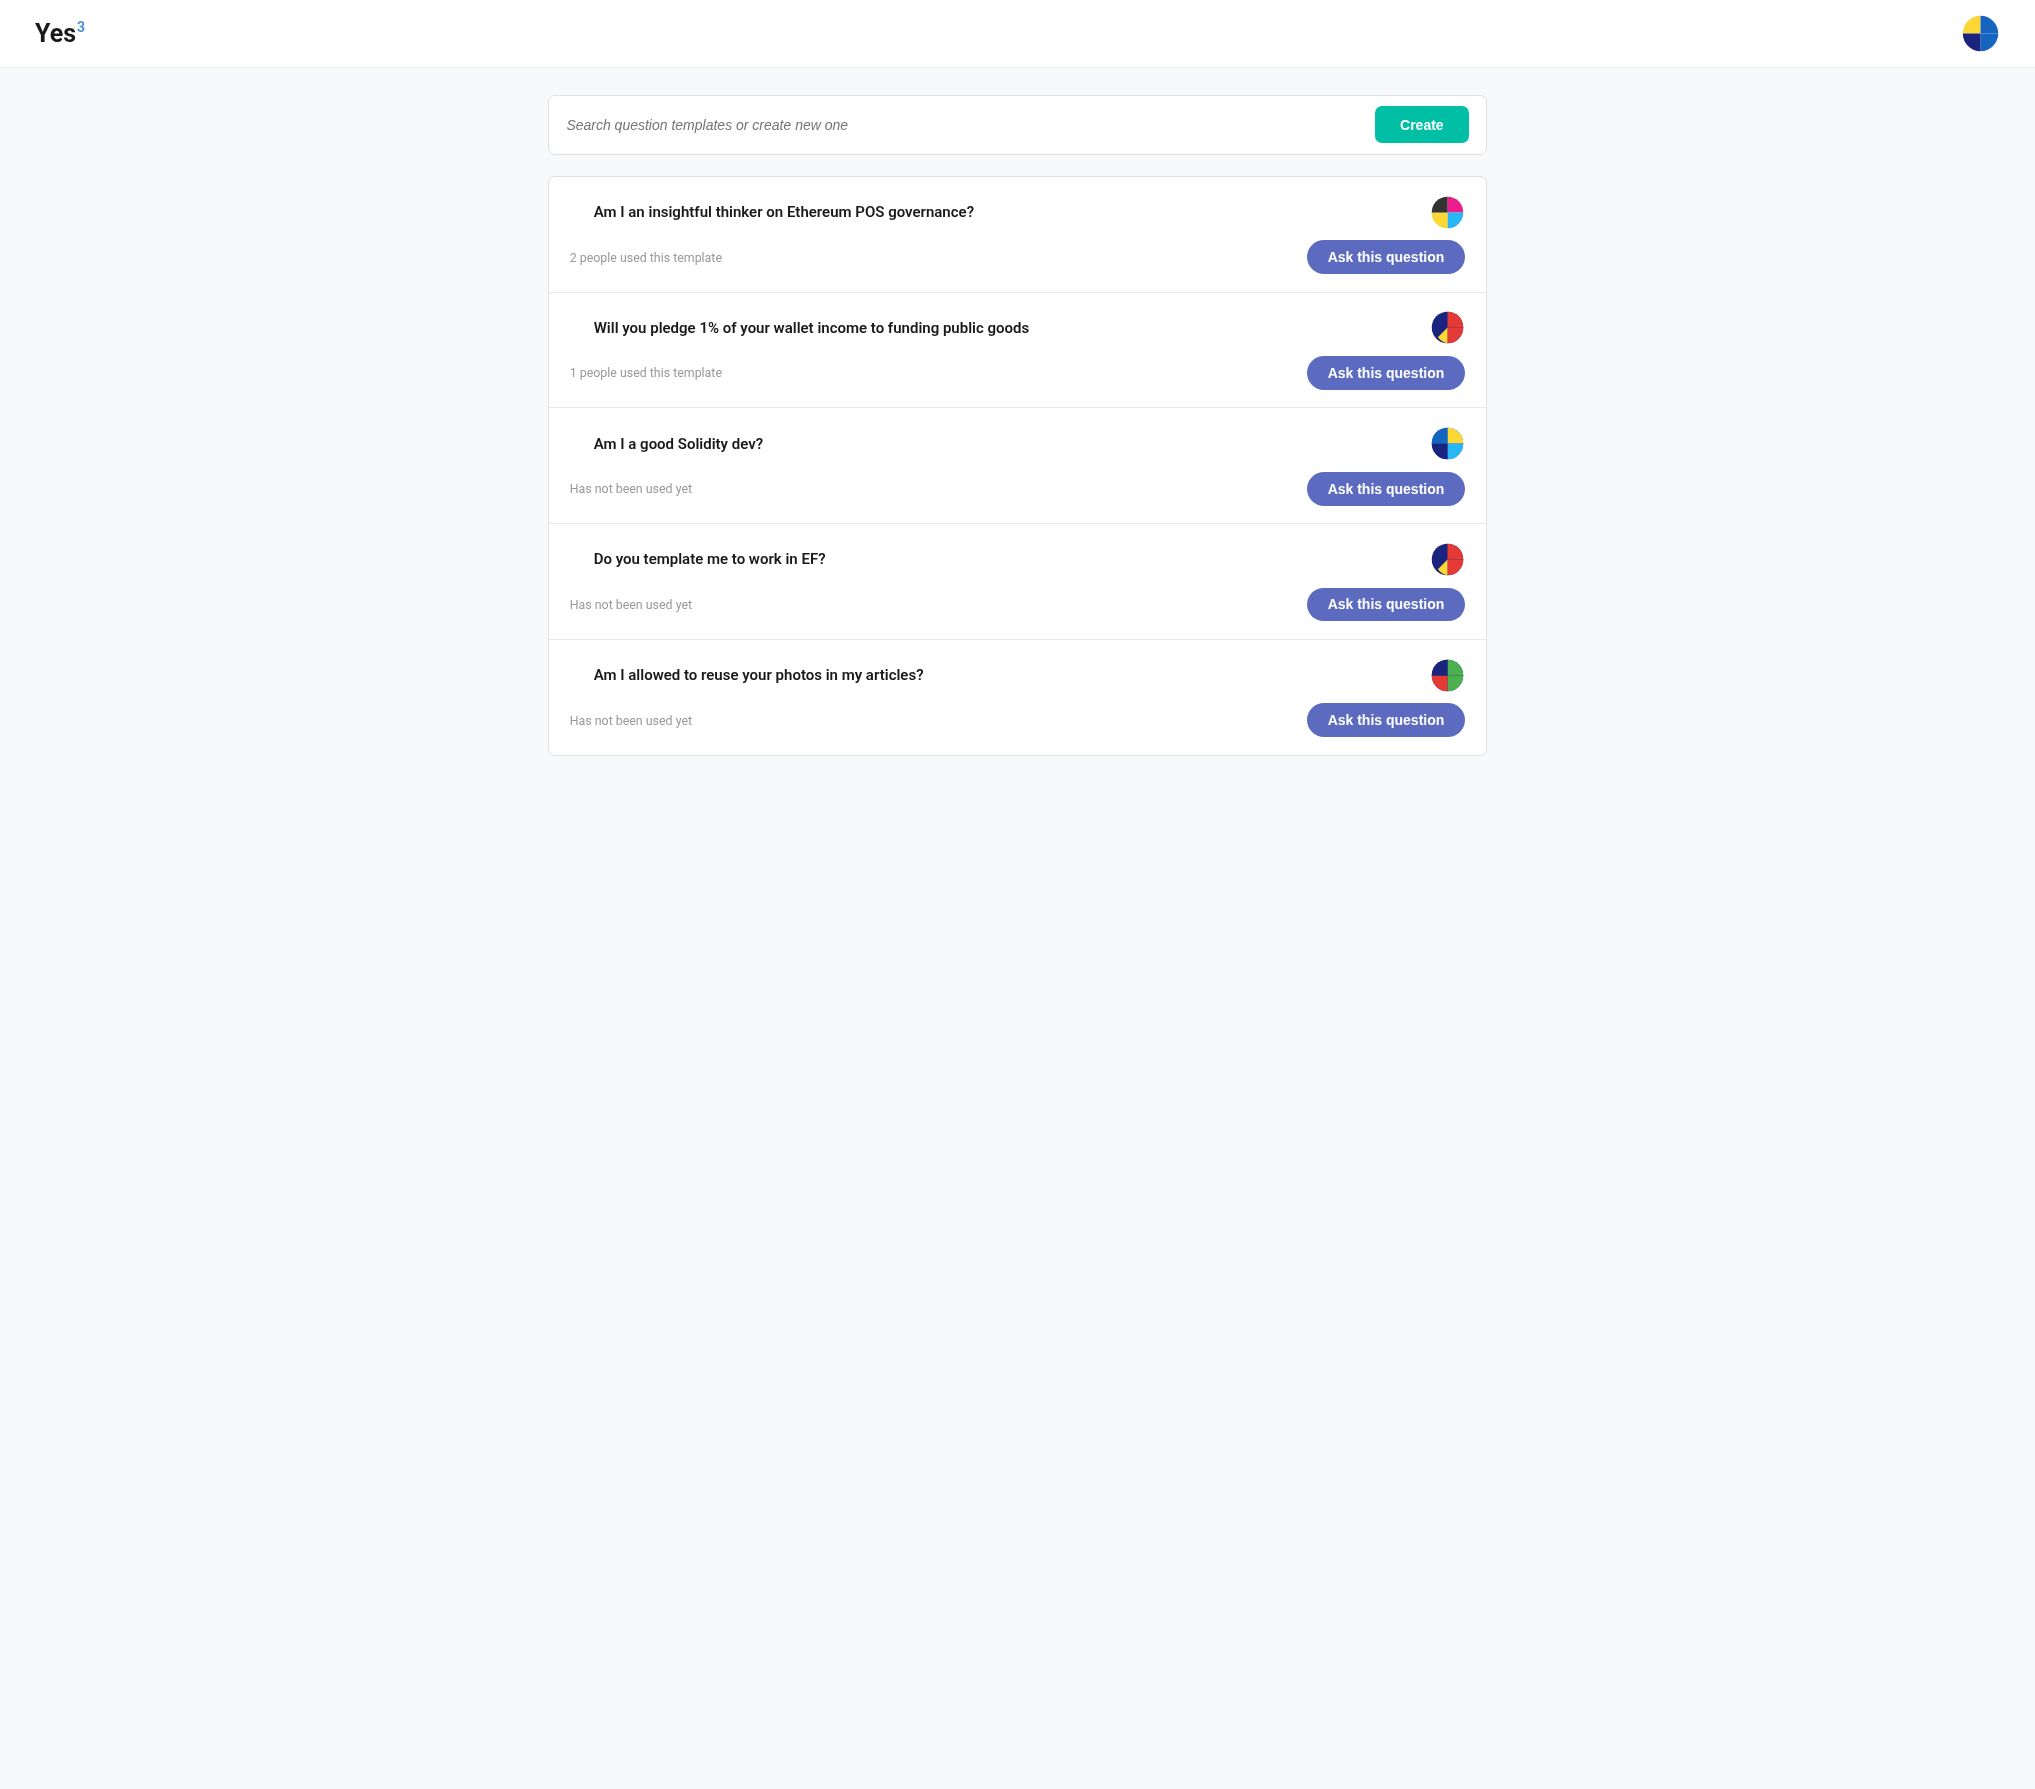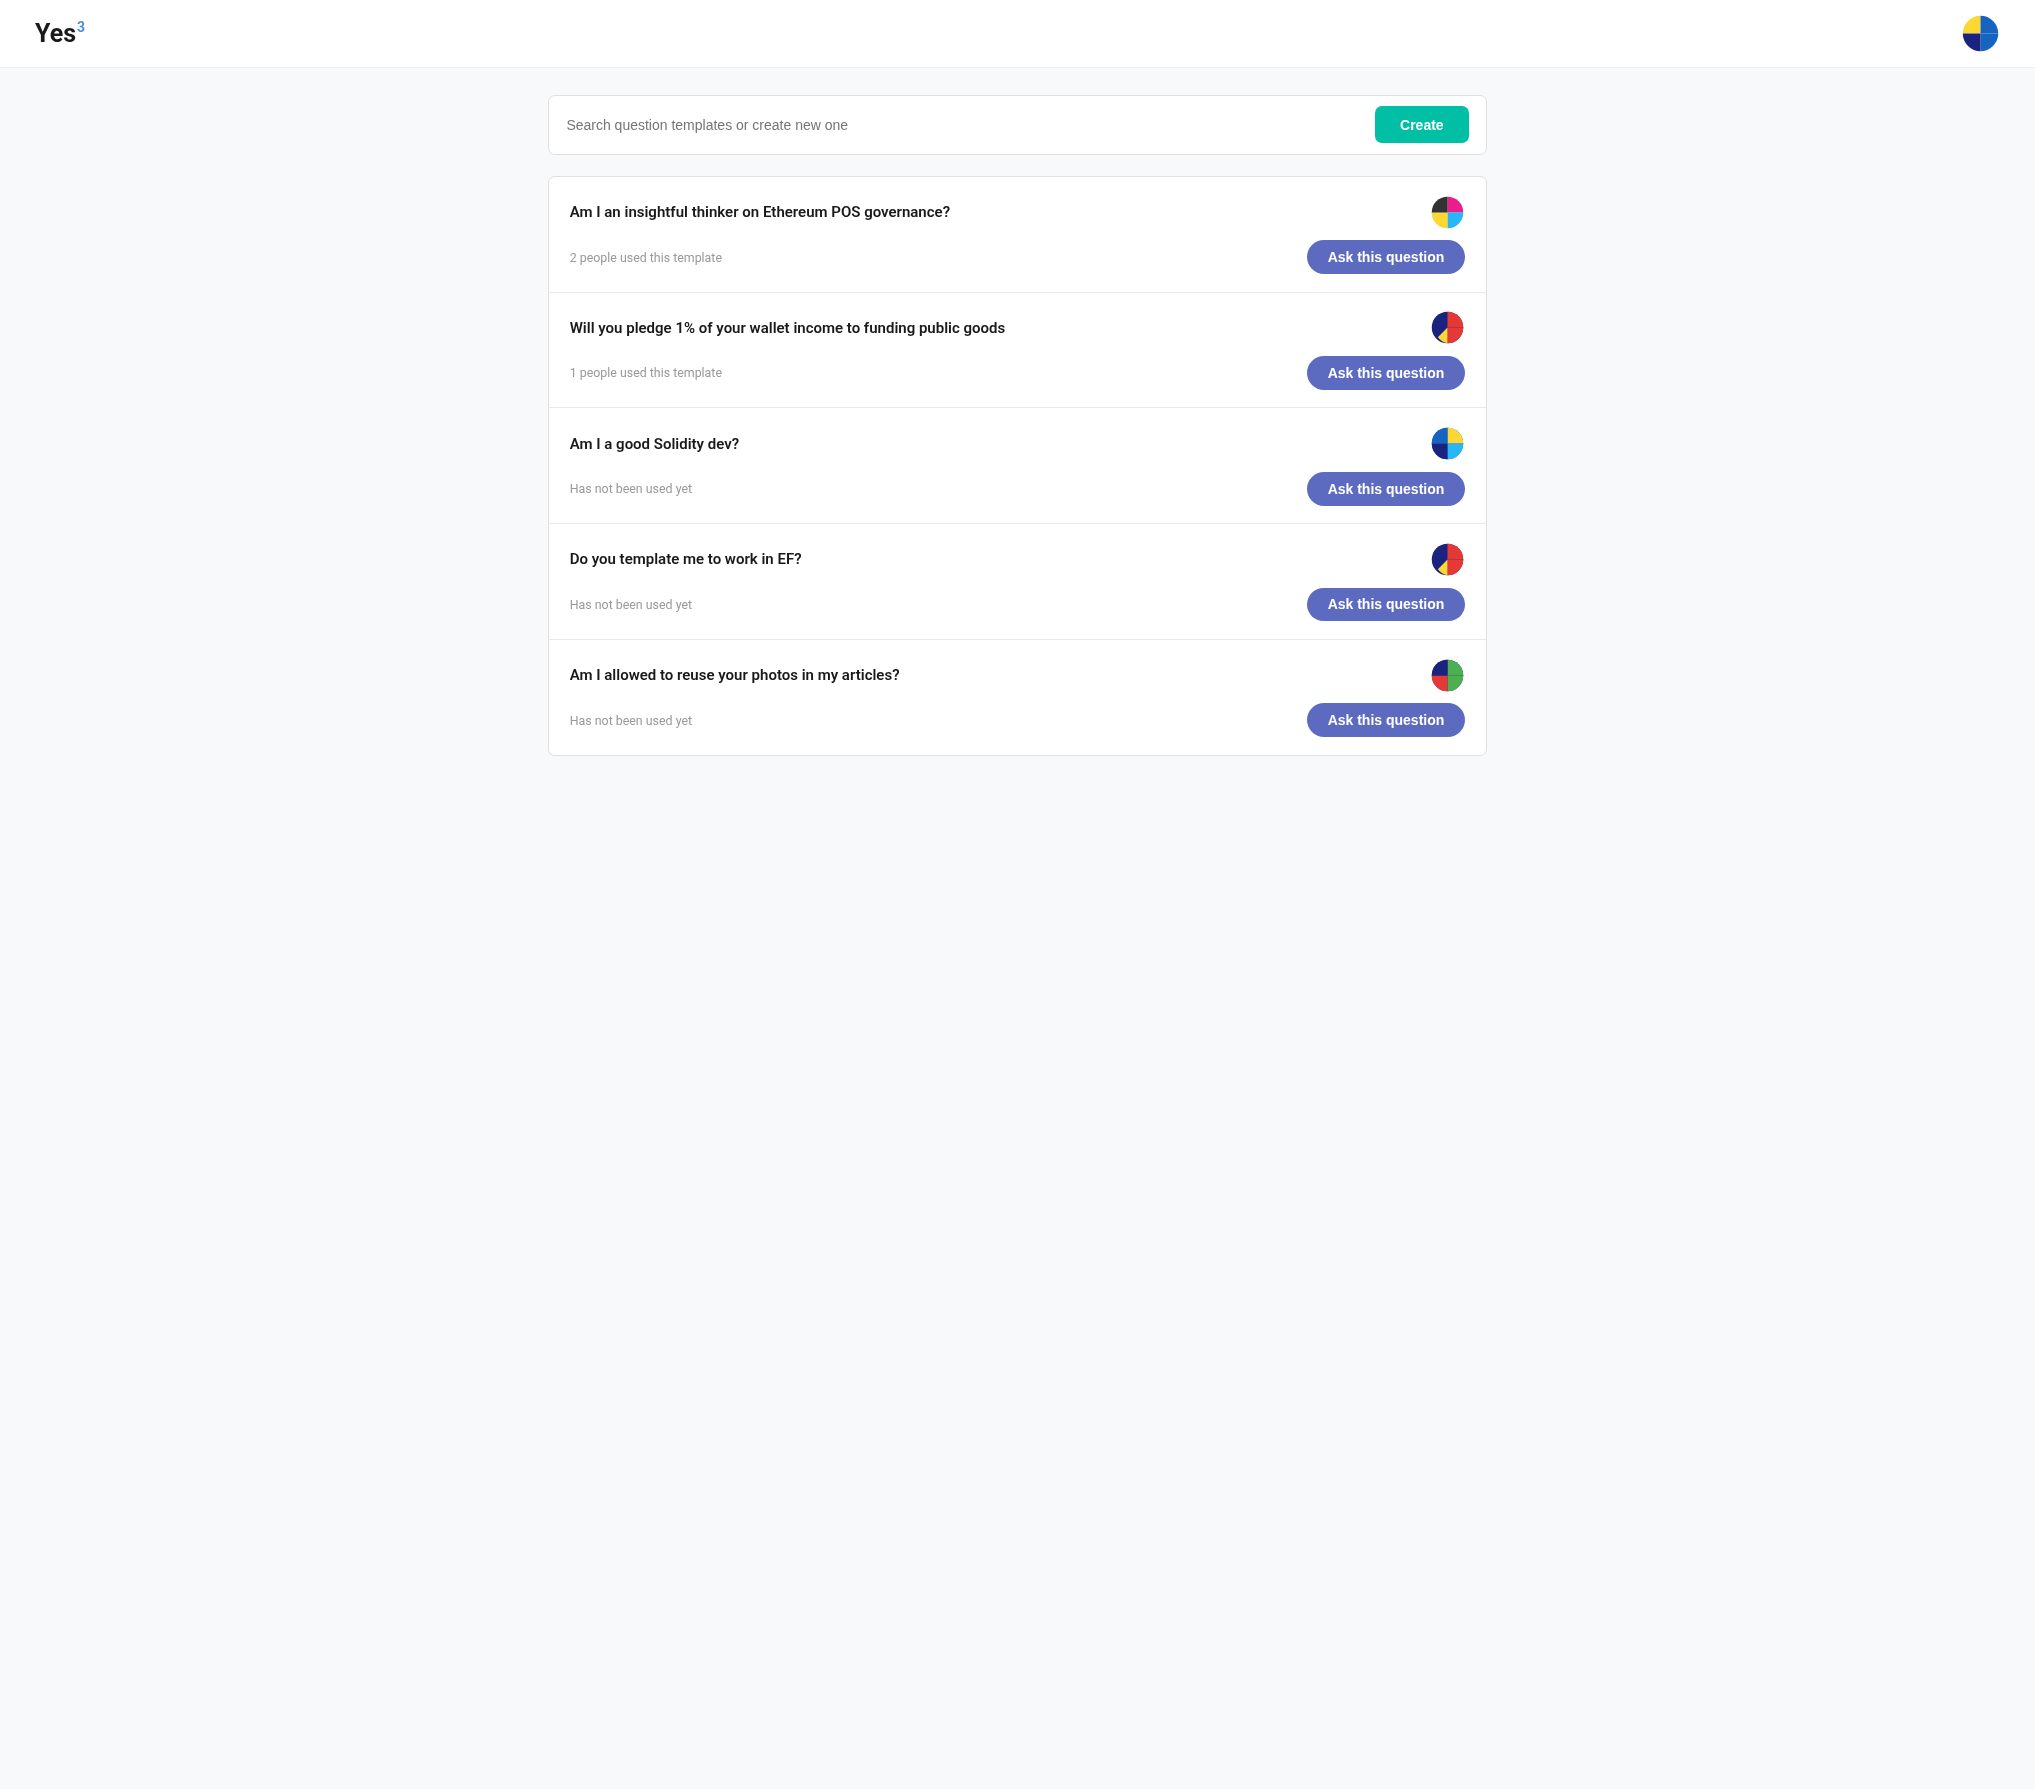--- a/index.html
+++ b/index.html
@@ -63,20 +63,21 @@
       margin-bottom: 21px;
     }
 
     .search-input {
       flex: 1;
       border: none;
       outline: none;
       font-size: 14px;
       color: #999;
       background: transparent;
+      font-style: italic;
     }
 
     .create-button {
       background: #00bfa5;
       color: #fff;
       border: none;
       border-radius: 7px;
       padding: 10.6px 25px;
       font-size: 14px;
       font-weight: 600;
@@ -101,20 +102,21 @@
 
     .question-item:last-child {
       border-bottom: none;
     }
 
     .question-header {
       display: flex;
       align-items: center;
       justify-content: space-between;
       margin-bottom: 10.6px;
+      margin-left: 24px;
     }
 
     .question-title {
       font-size: 15px;
       font-weight: 600;
       color: #1a1a1a;
     }
 
     .question-footer {
       display: flex;

